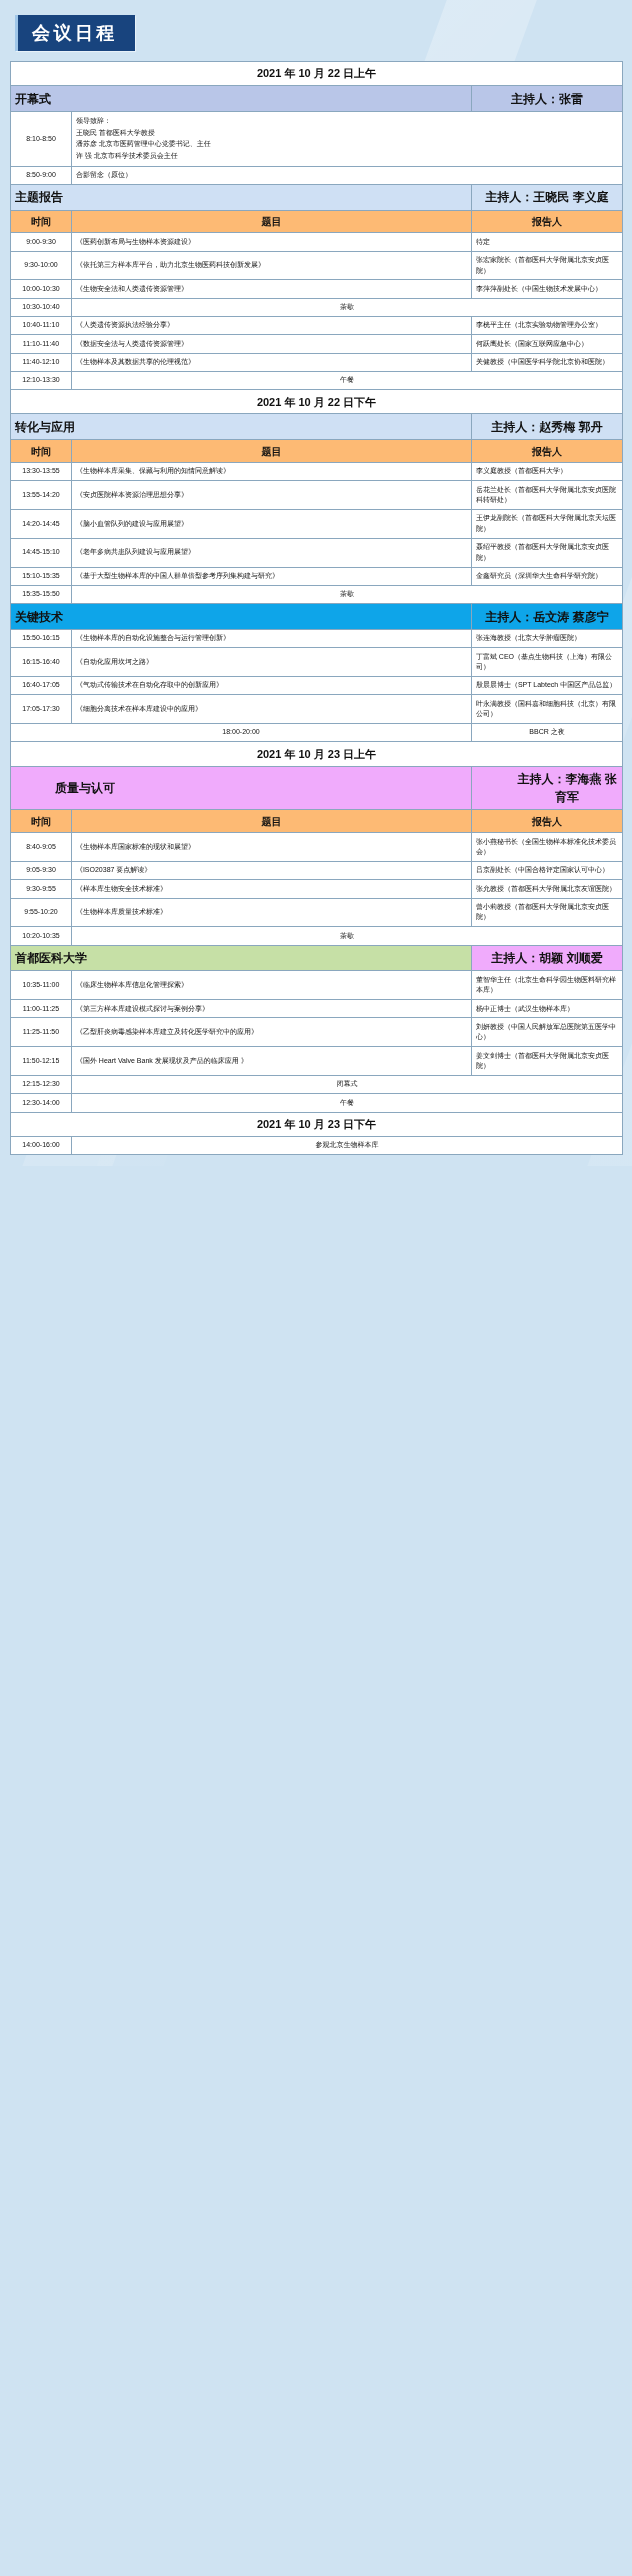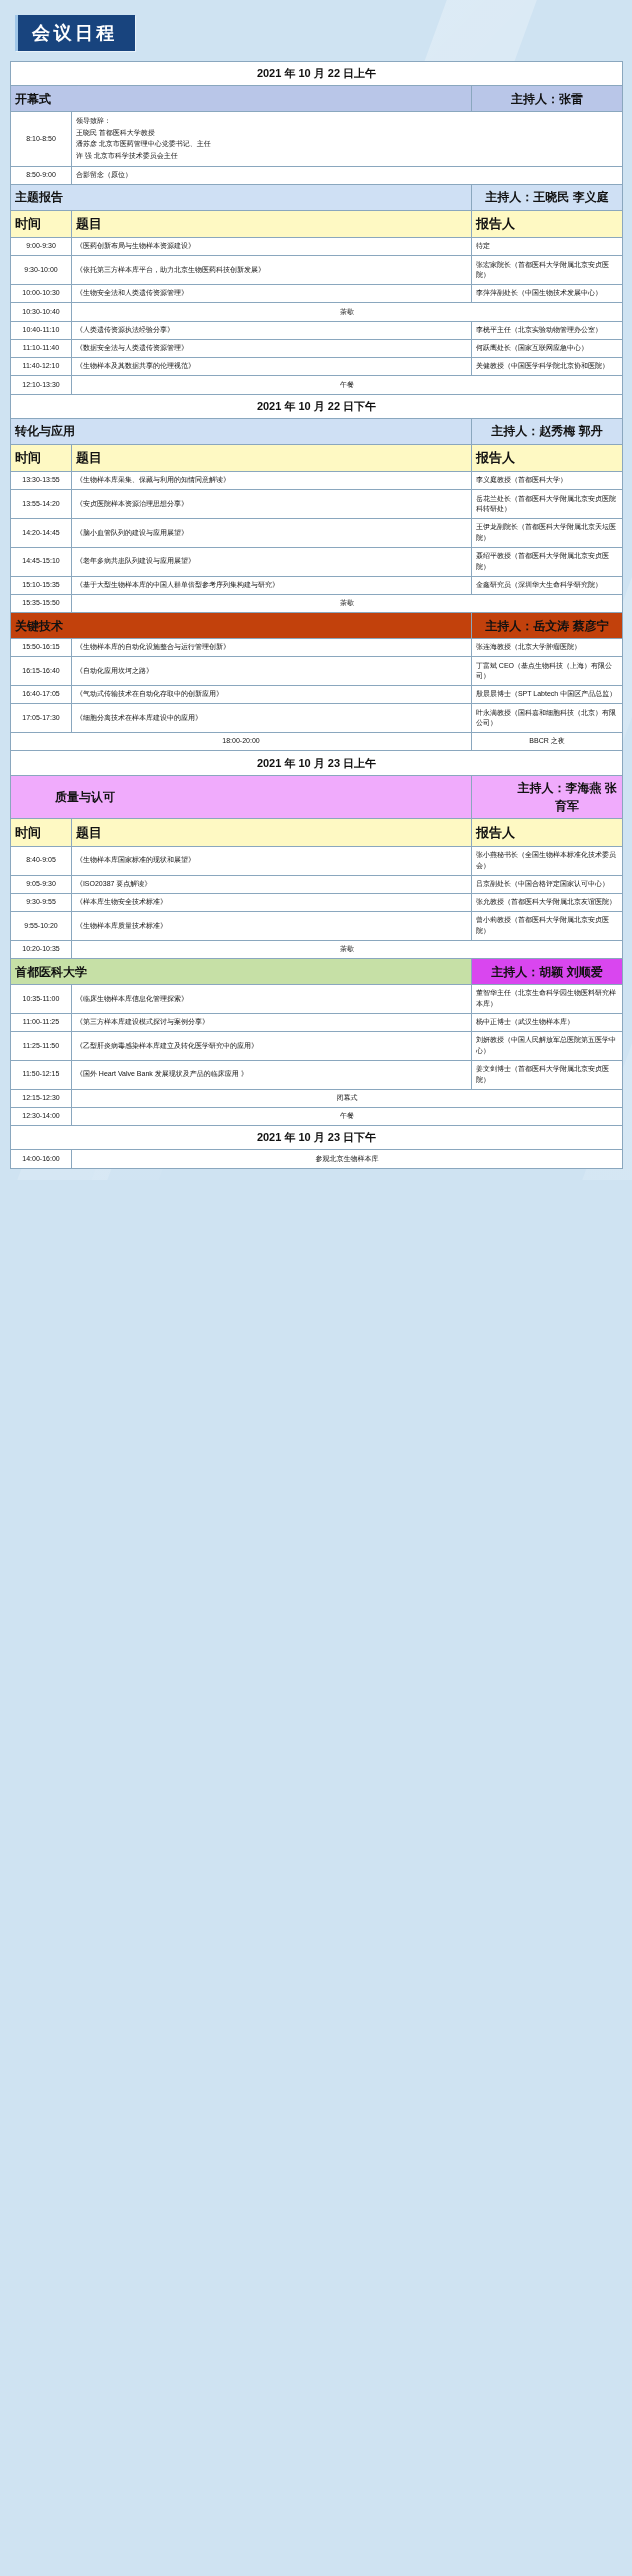--- a/index.html
+++ b/index.html
@@ -62,30 +62,31 @@
   }
 
   
   .sess td{font-weight:bold;font-size:12px;padding:4.5px 5.6px;}
   .sess .s-name{text-align:left;}
   .sess .s-host{text-align:center;}
 
   .sess-open .s-name,.sess-open .s-host{background:#b9c6e8;}
   .sess-keynote .s-name,.sess-keynote .s-host{background:#cfe0f4;}
   .sess-trans .s-name,.sess-trans .s-host{background:#cfe0f4;}
-  .sess-key2 .s-name,.sess-key2 .s-host{background:#c2410c;}
+  .sess-key2 .s-name,.sess-key2 .s-host{background:#0ea5e9;}
   .sess-qa .s-name,.sess-qa .s-host{background:#f0abfc;padding-left:44px;}
   .sess-build .s-name{background:#c6e0a6;}
-  .sess-build .s-host{background:#d946ef;}
+  .sess-build .s-host{background:#f0abfc;}
 
   
   .colhead td{
+    text-align:center;
     font-weight:bold;
-    background:#fef9c3;
-    font-size:13px;
+    background:#fdba74;
+    font-size:10px;
     padding:3.4px 0;
   }
 
   .center{text-align:center;}
   .break td{text-align:center;}
   .break .brk-label{text-align:center;}
 
   .sub-lines div{padding:0.6px 0;}
 </style>
 </head>

